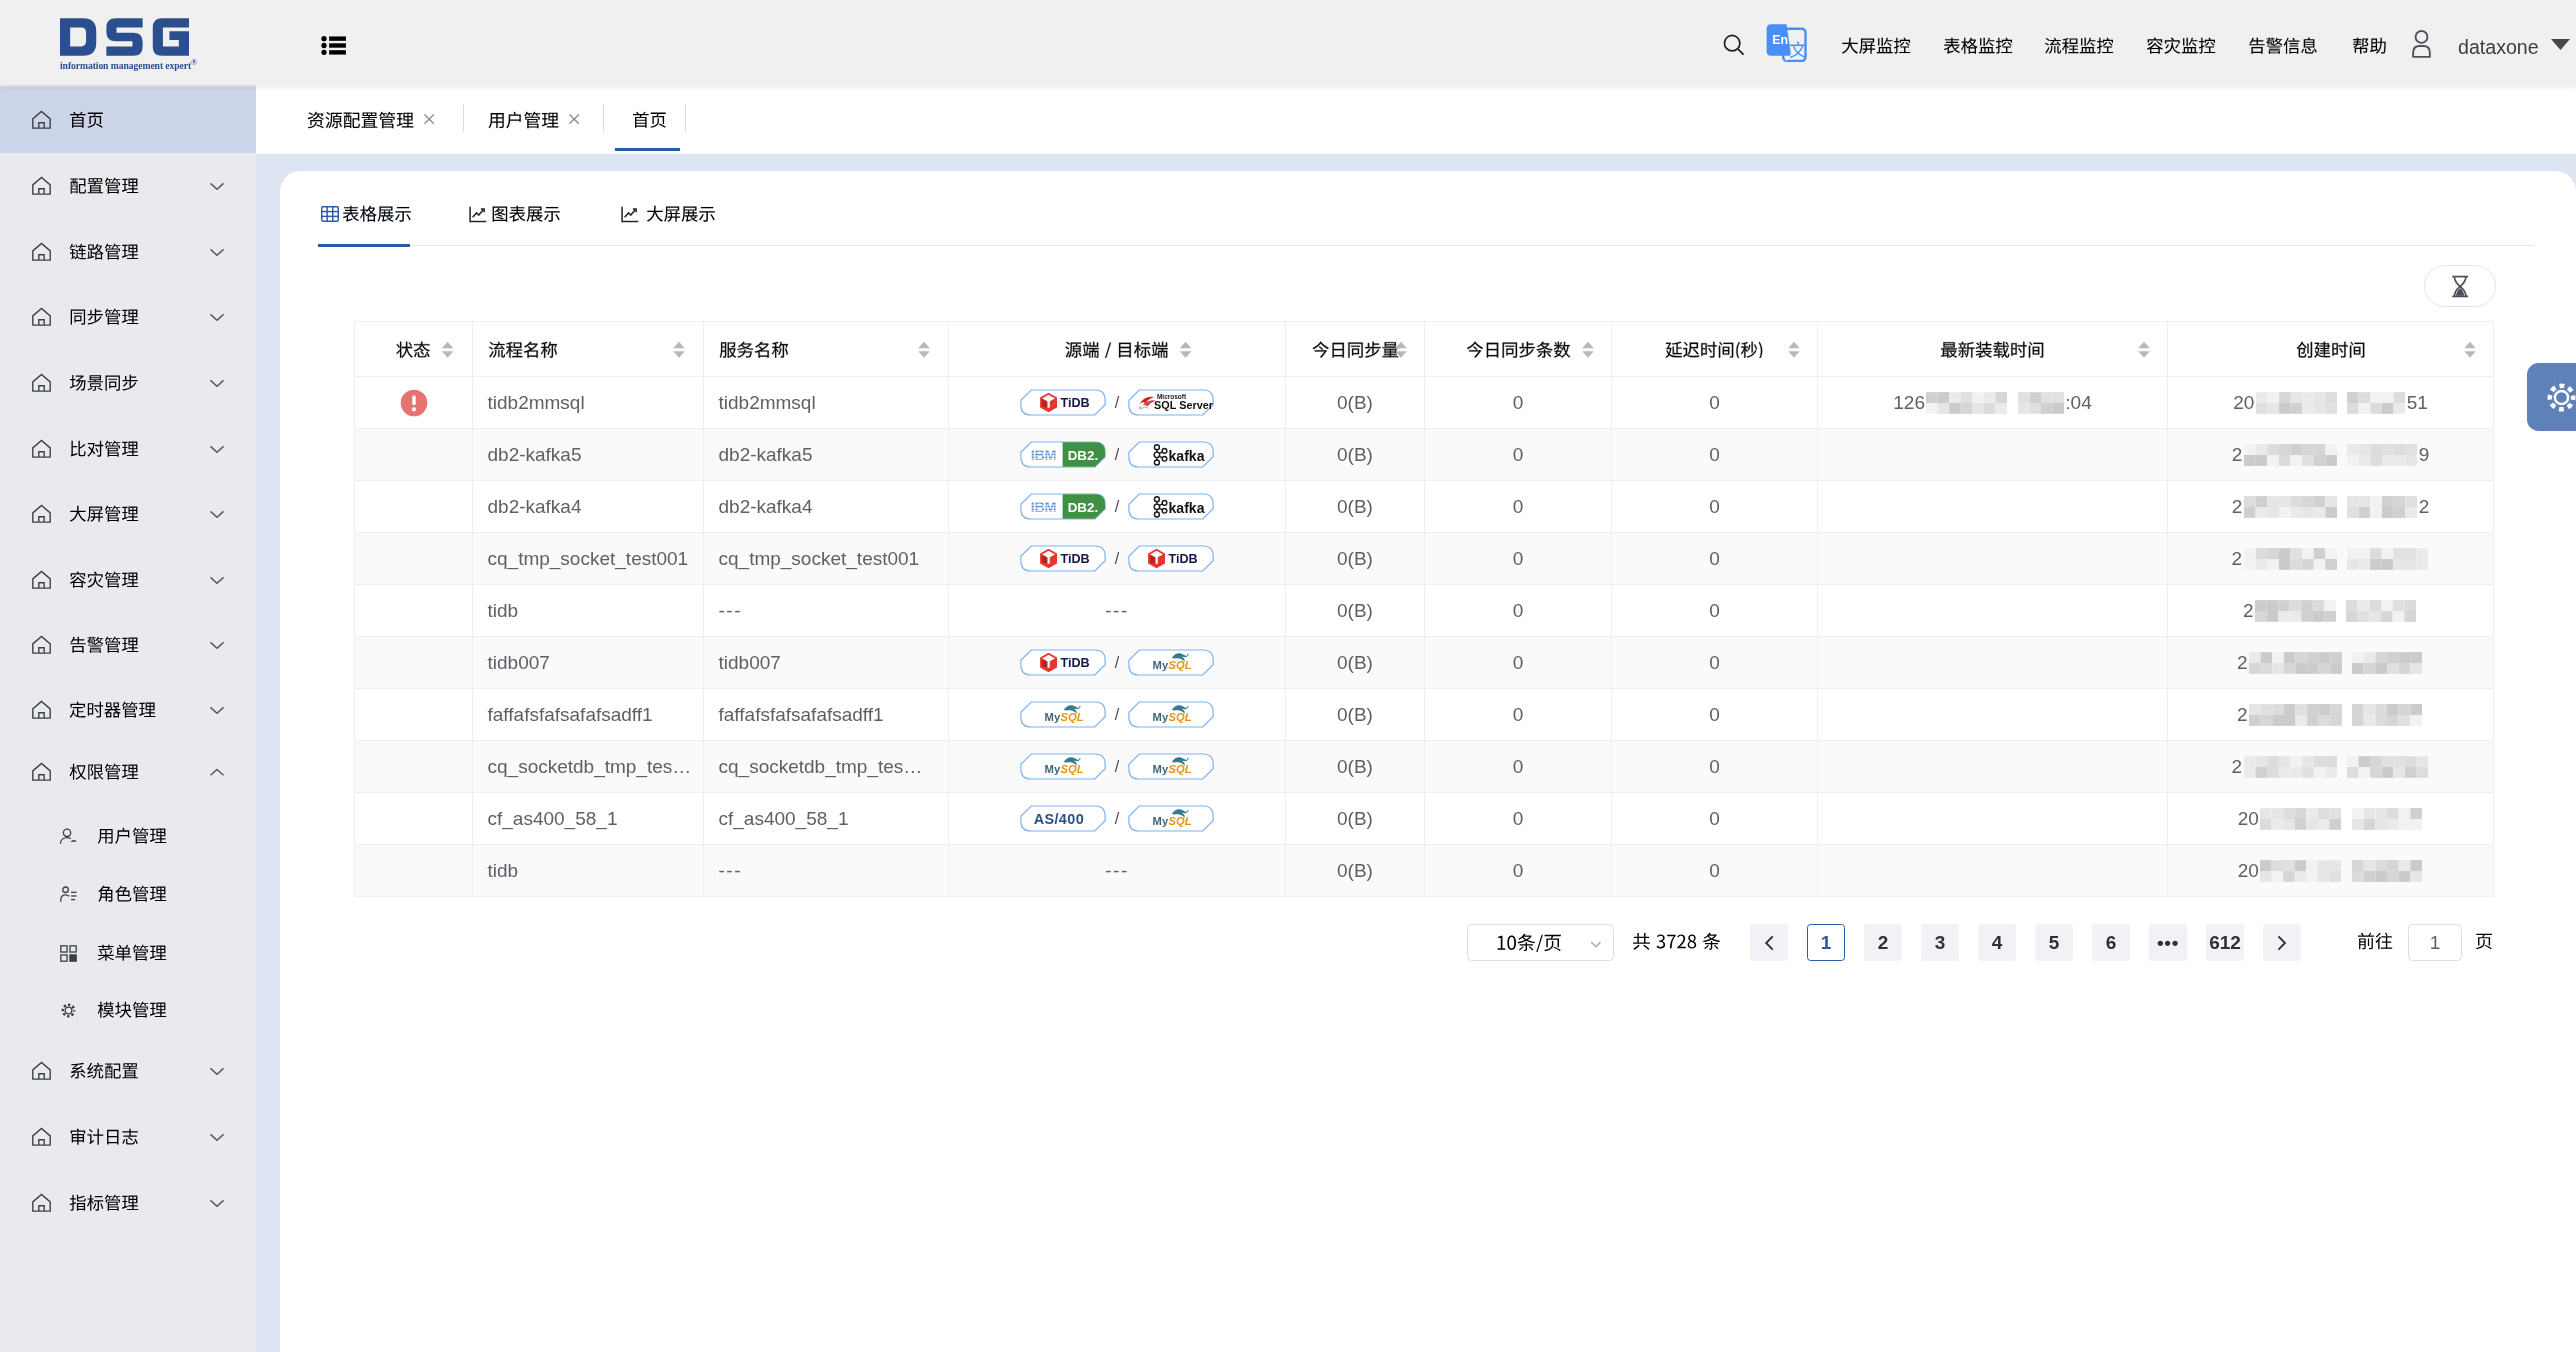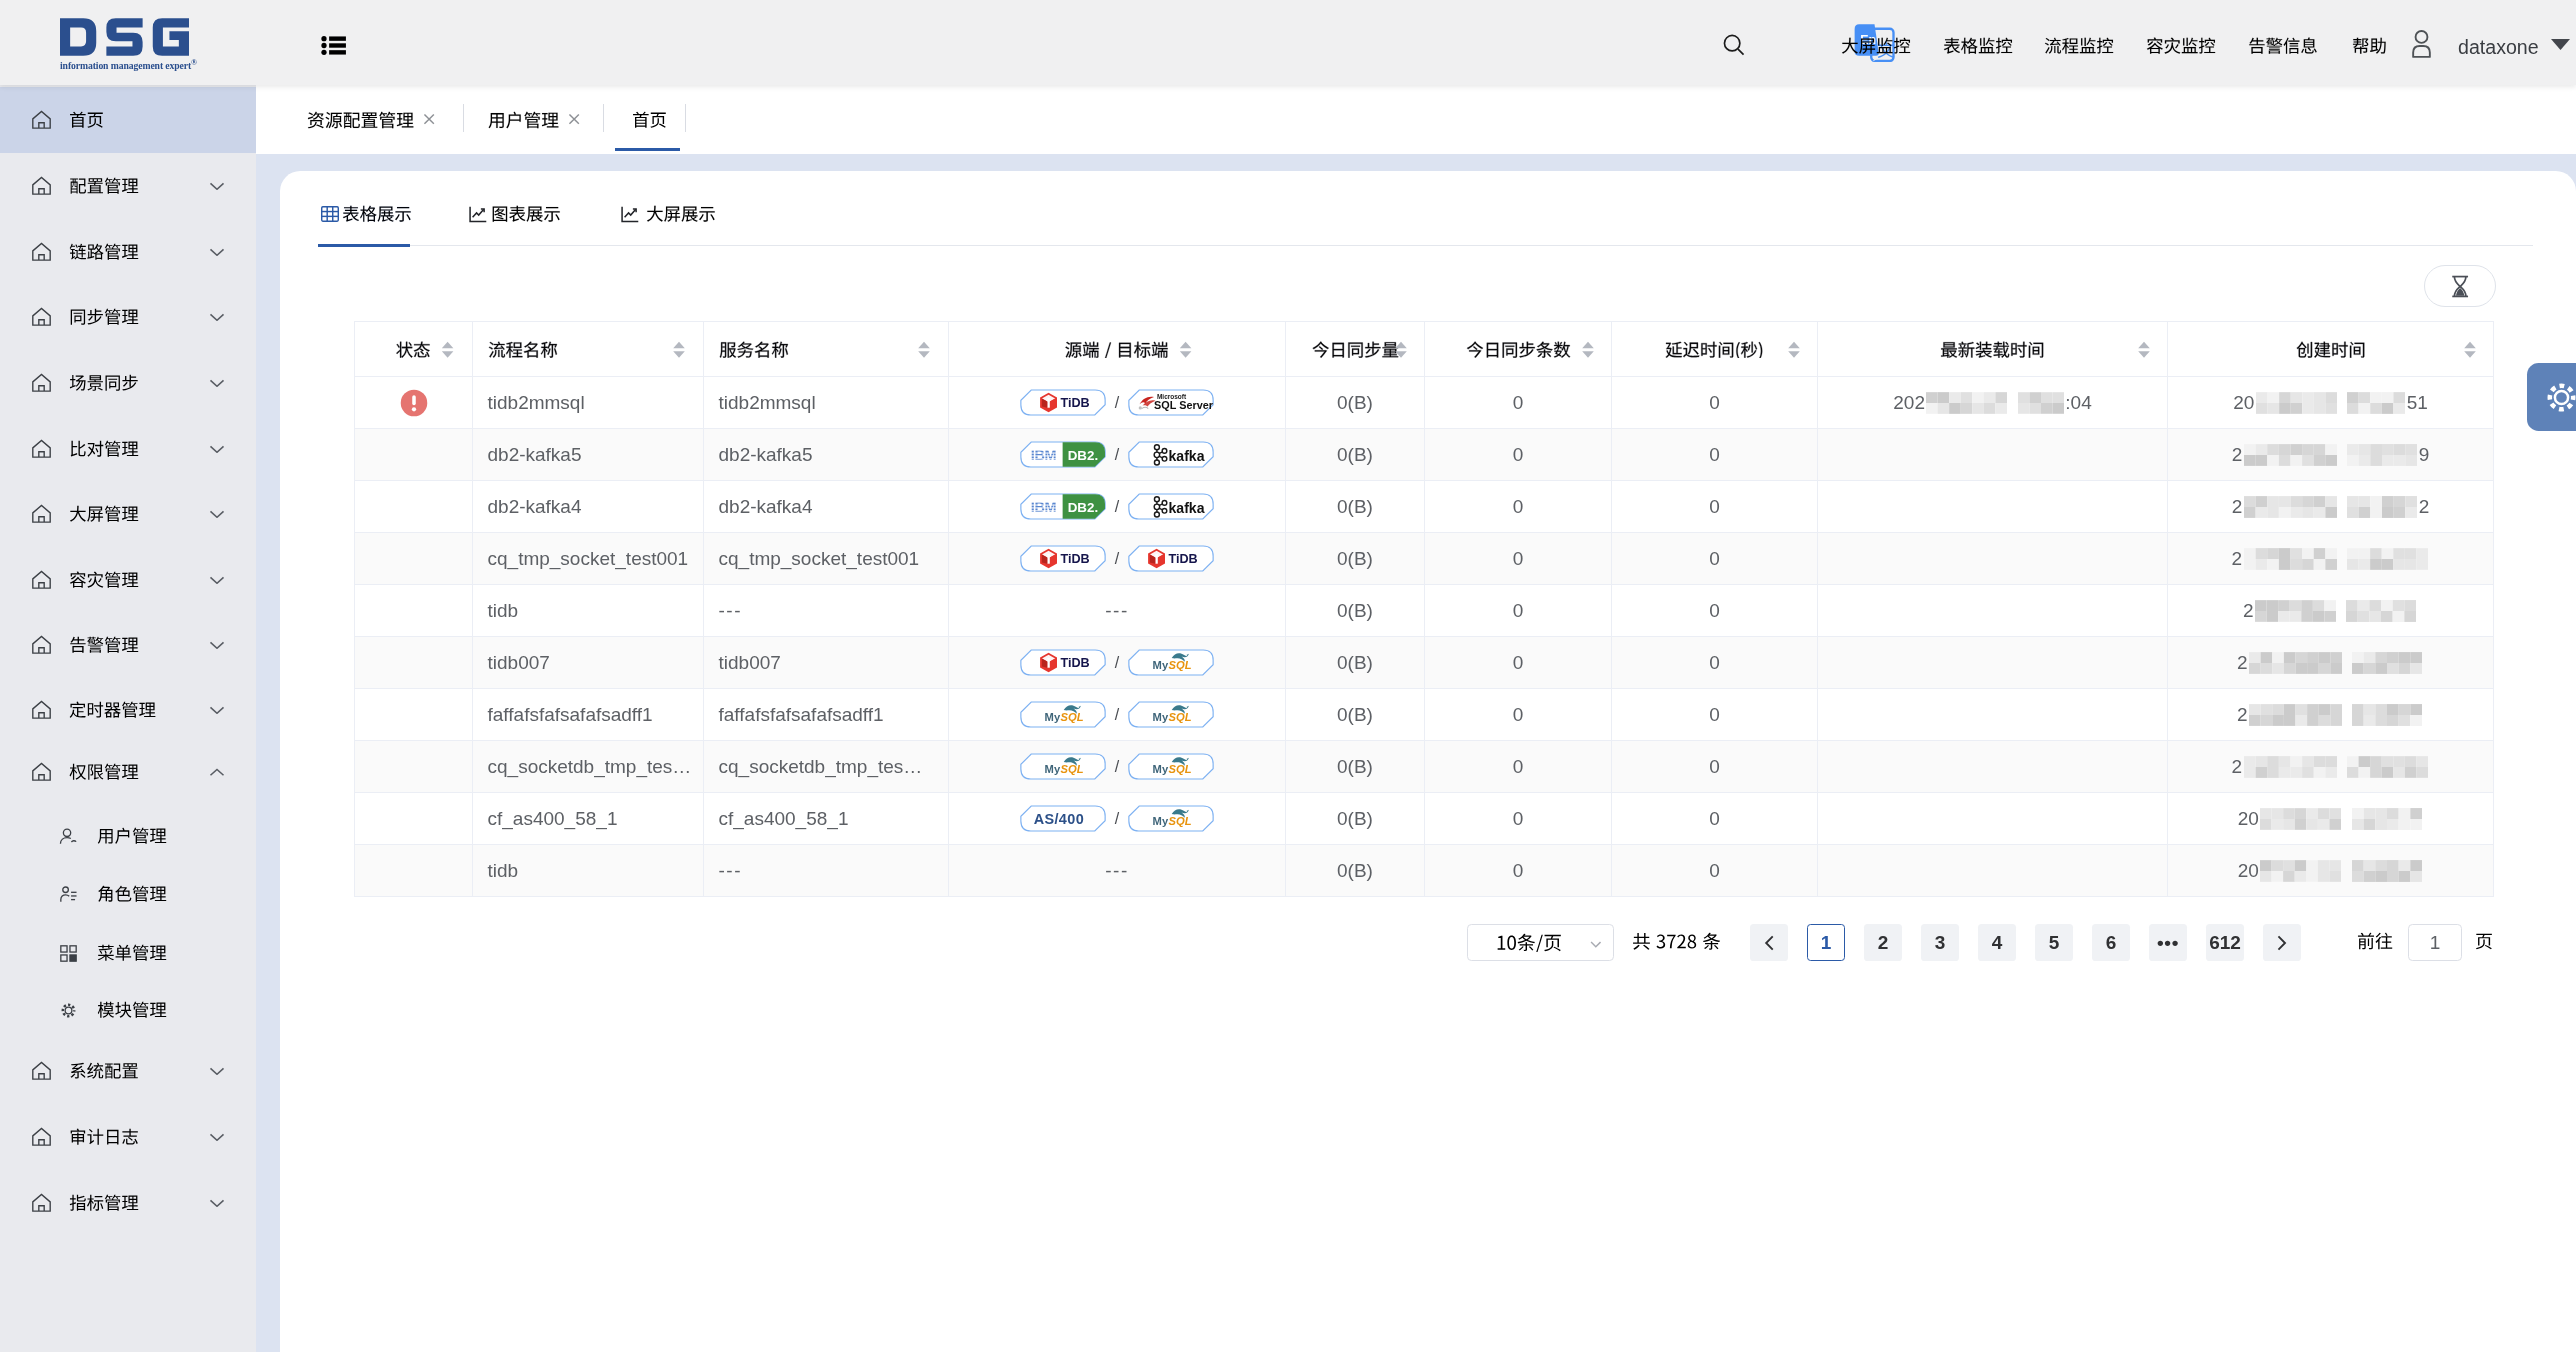--- a/index.html
+++ b/index.html
@@ -148,21 +148,21 @@
           <rect x="11" y="19.4" width="23" height="6"></rect>
         </g>
       </svg>
     </div>
     <div class="abs" style="left:1723px;top:34px">
       <svg width="22" height="22" viewBox="0 0 30 30" fill="none" stroke="#1c1c1c" stroke-width="2.3">
         <circle cx="12.5" cy="12.5" r="10.5"></circle>
         <line x1="20.5" y1="20.5" x2="28" y2="28"></line>
       </svg>
     </div>
-    <div class="abs" style="left:1854px;top:24px">
+    <div class="abs" style="left:1766px;top:24px">
       <svg width="41" height="38" viewBox="0 0 56 52">
         <rect x="23.5" y="6.5" width="30.5" height="44" rx="5" fill="none" stroke="#478ff5" stroke-width="3.2"></rect>
         <path d="M26 51 L30.5 41.5 L33.5 47 Z" fill="#f0f0f1"></path>
         <path d="M7 0.5 H28 L33.8 39.5 Q34.3 43.5 30 43.5 H7 Q0.8 43.5 0.8 37.3 V6.7 Q0.8 0.5 7 0.5 Z" fill="#478ff5"></path>
         <text x="8.5" y="27.5" font-family="Liberation Sans,sans-serif" font-size="17" font-weight="700" fill="#fff">En</text>
         <g transform="translate(31.5,44.5) scale(0.82)" fill="#478ff5">
           <use href="#g42"></use>
         </g>
       </svg>
     </div>
@@ -904,21 +904,21 @@
                   <text x="40" y="13" font-family="Liberation Sans,sans-serif" font-size="9" font-weight="700" fill="#222">Microsoft</text>
                   <text x="36" y="28" font-family="Liberation Sans,sans-serif" font-size="15" font-weight="700" fill="#111">SQL&nbsp;Server</text>
                 </svg>
               </div>
             </td>
             <td class="ctr">0(B)</td>
             <td class="ctr">0</td>
             <td class="ctr">0</td>
             <td class="ctr">
               <div style="display:flex;align-items:center;justify-content:center">
-                <span>202</span>
+                <span>126</span>
                 <svg width="81" height="22" viewBox="0 0 112 30" style="margin:0 1.5px">
                   <rect x="0" y="0" width="16" height="15" fill="#d0d0d0"></rect>
                   <rect x="0" y="15" width="16" height="15" fill="#f2f2f2"></rect>
                   <rect x="16" y="0" width="16" height="15" fill="#cbcbcb"></rect>
                   <rect x="16" y="15" width="16" height="15" fill="#e6e6e6"></rect>
                   <rect x="32" y="0" width="16" height="15" fill="#eaeaea"></rect>
                   <rect x="32" y="15" width="16" height="15" fill="#cbcbcb"></rect>
                   <rect x="48" y="0" width="16" height="15" fill="#e0e0e0"></rect>
                   <rect x="48" y="15" width="16" height="15" fill="#d6d6d6"></rect>
                   <rect x="64" y="0" width="16" height="15" fill="#f2f2f2"></rect>

